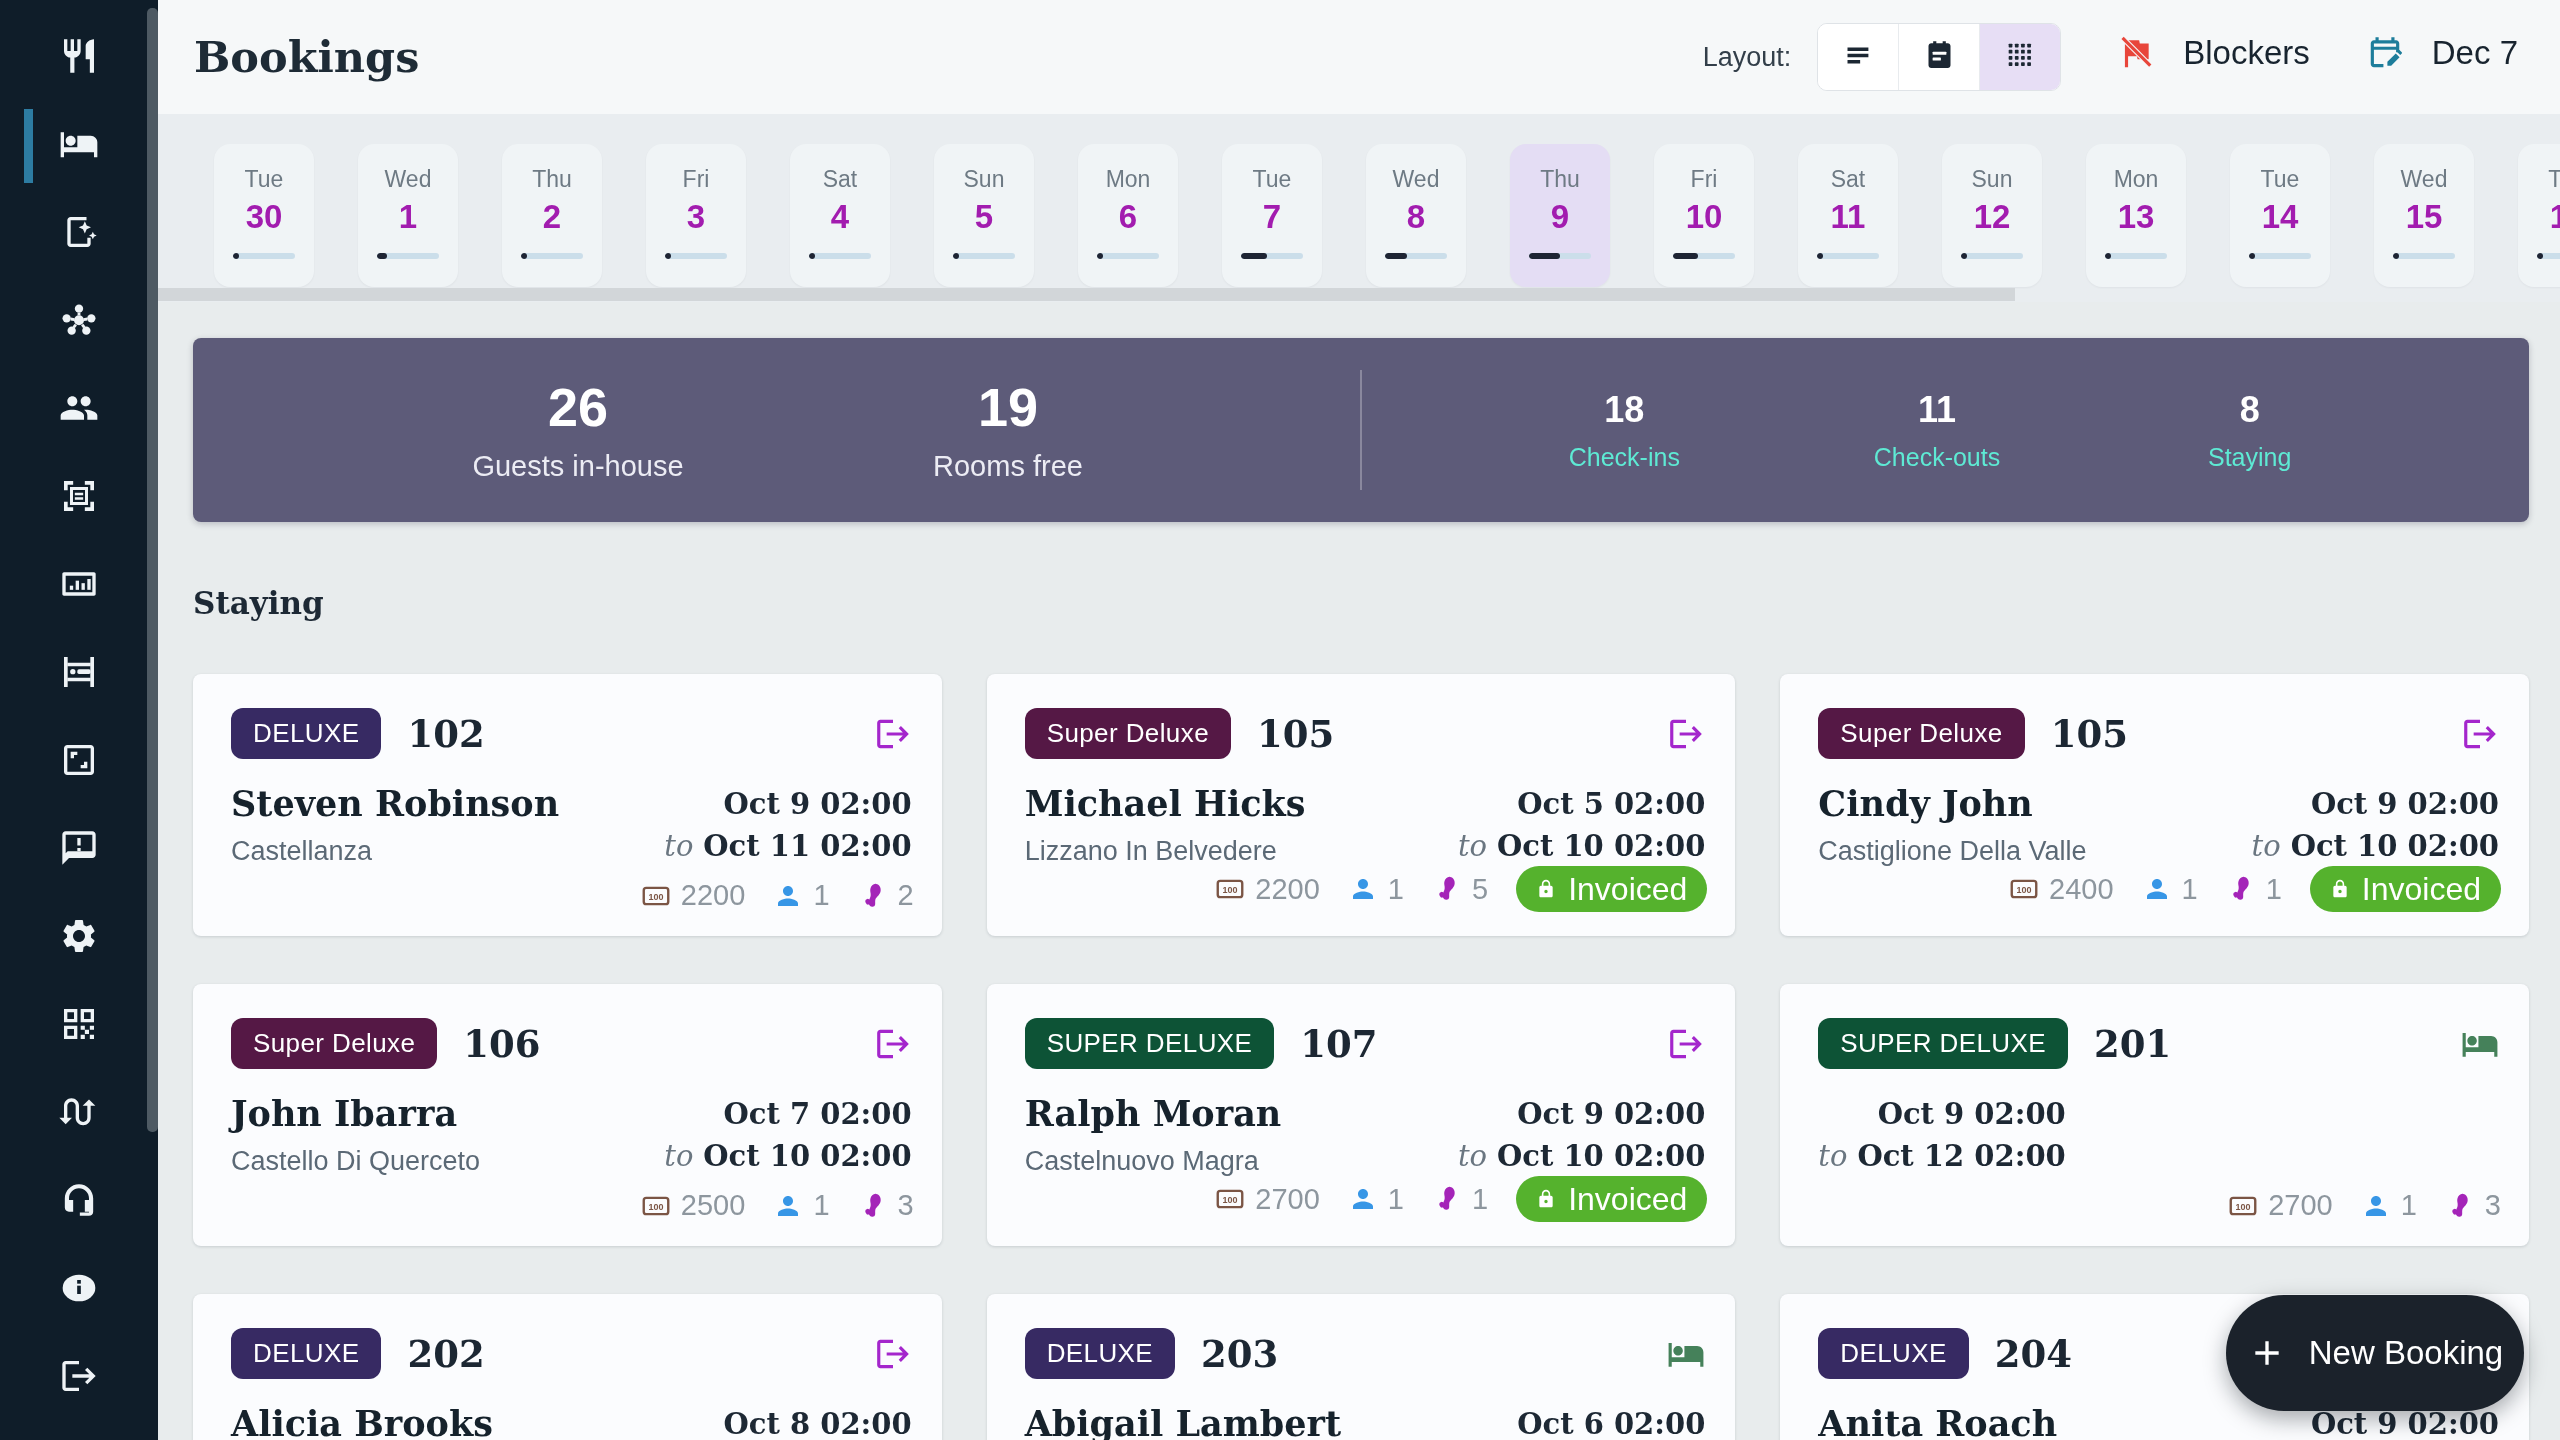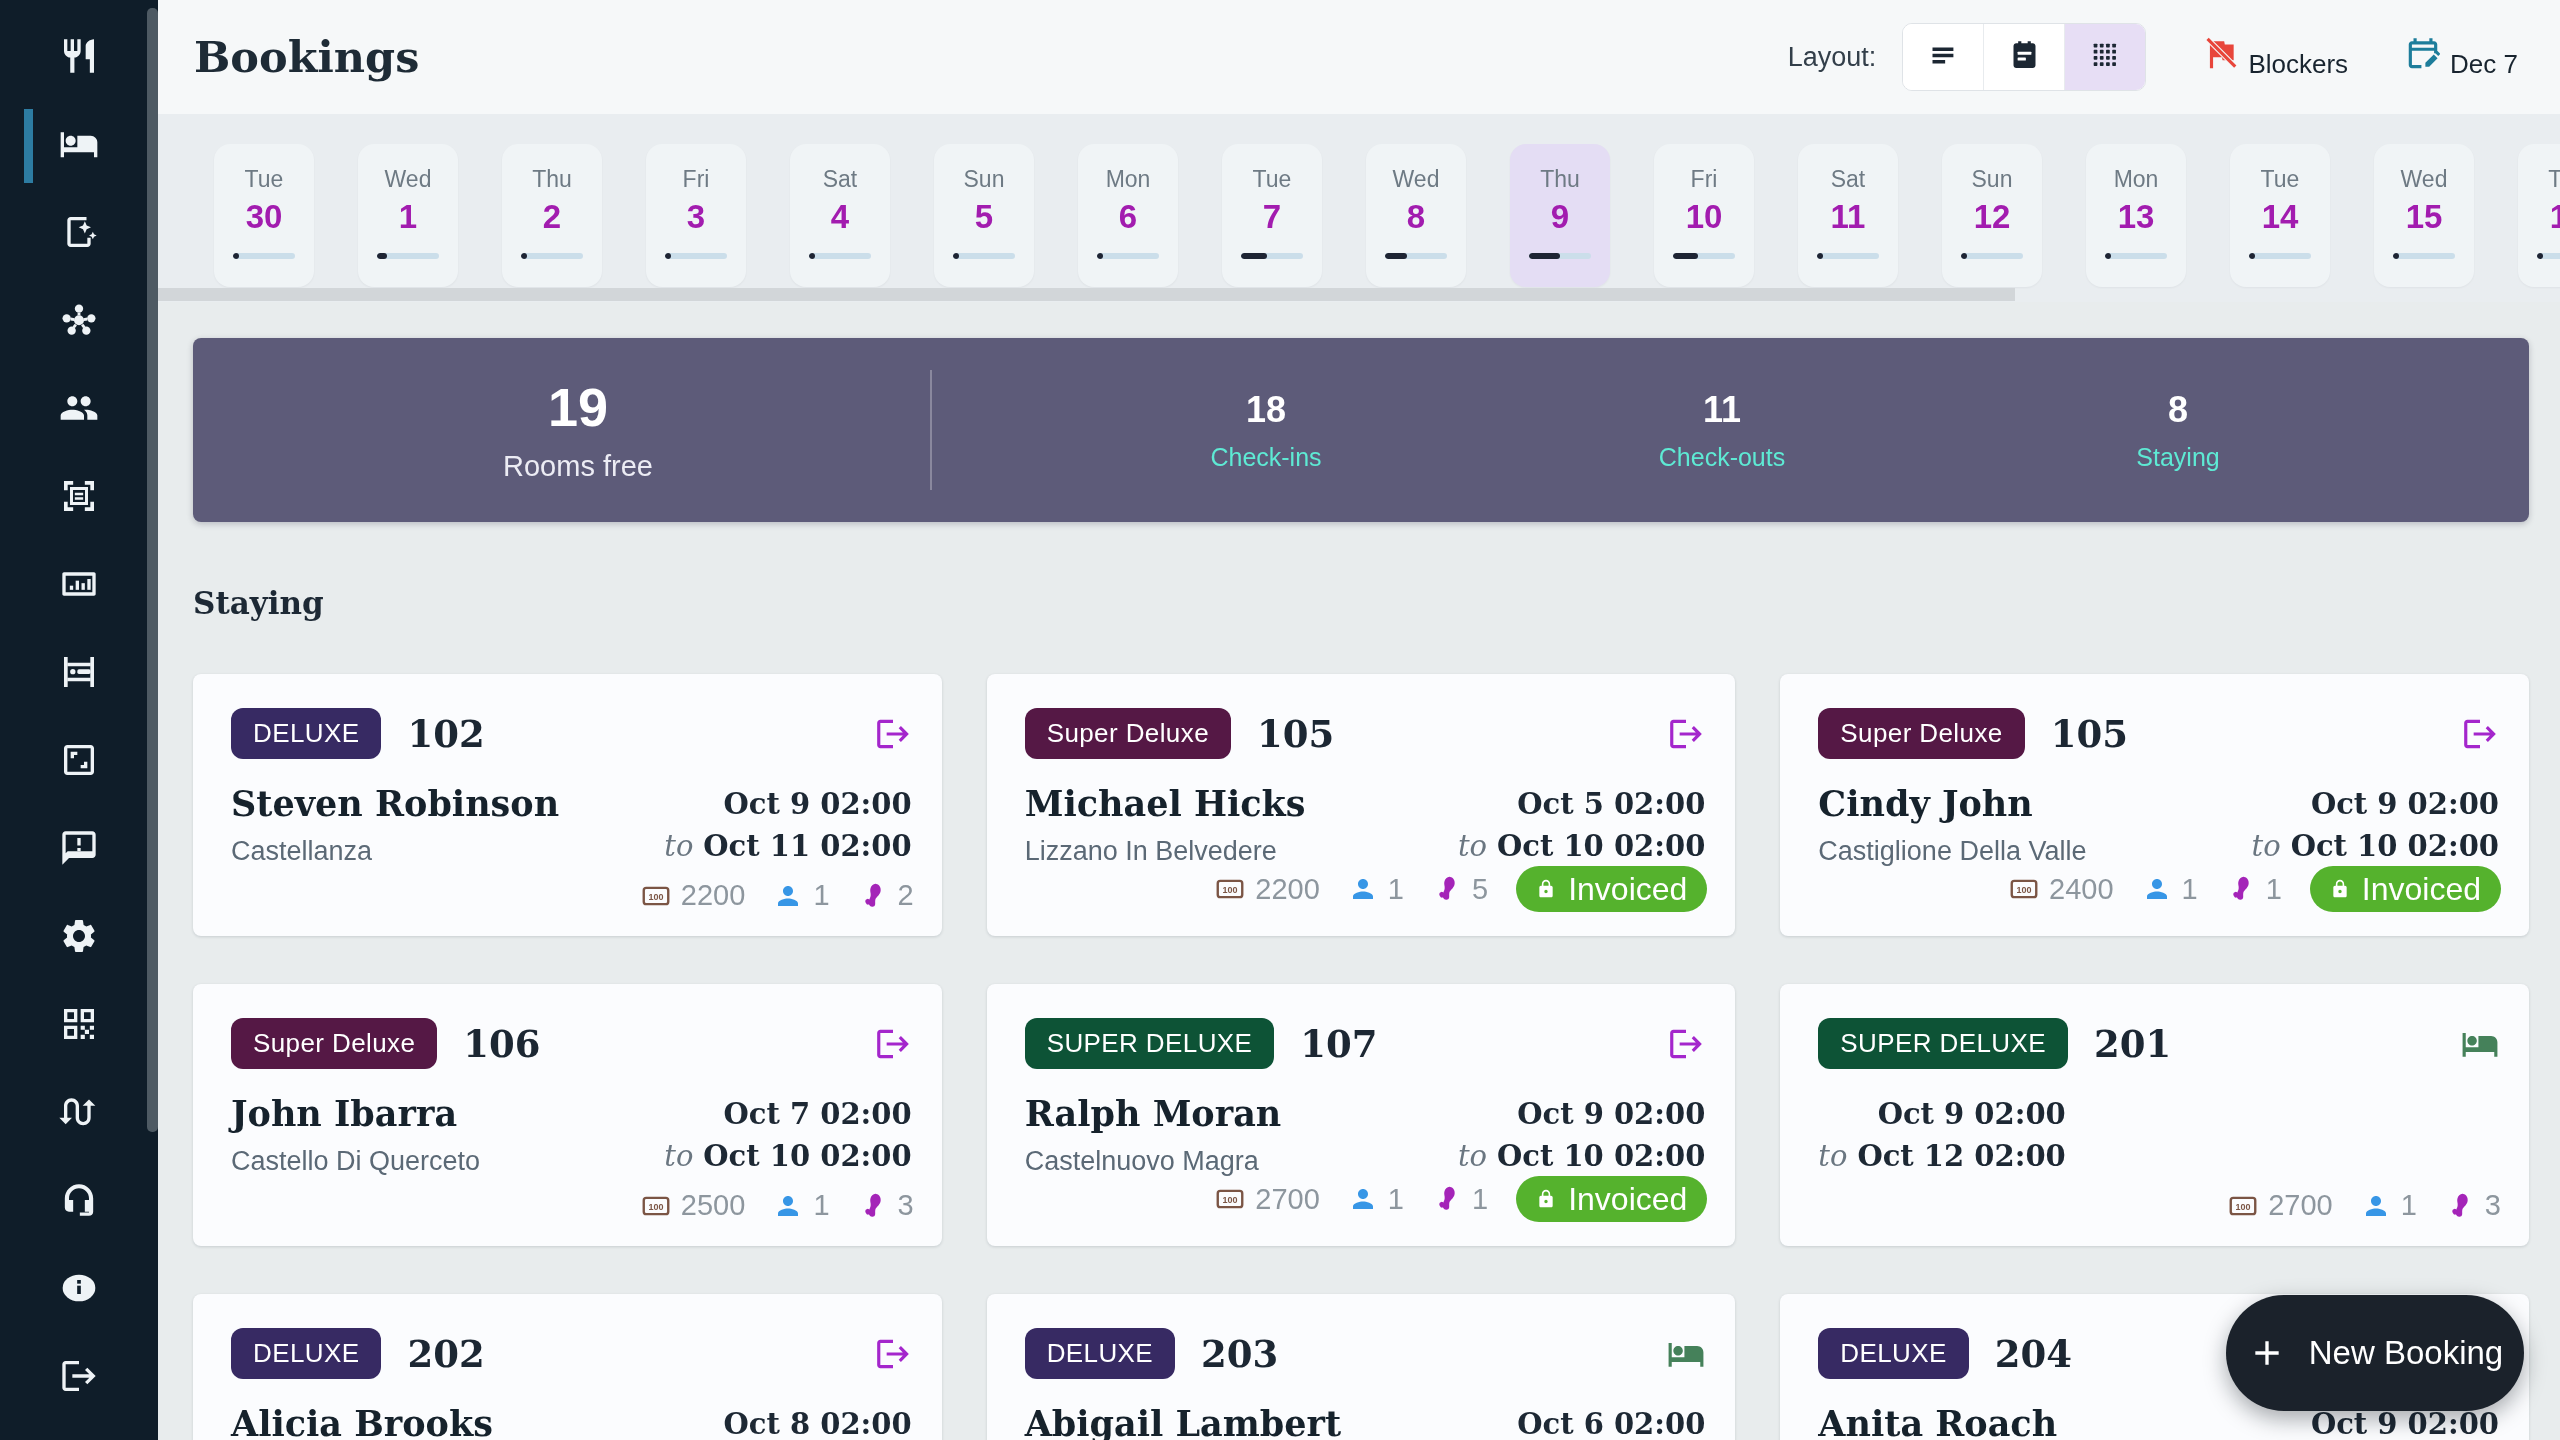--- a/index.html
+++ b/index.html
@@ -18,21 +18,21 @@
   
   .main{position:absolute;left:158px;top:0;width:2402px;height:1440px;overflow:hidden;}
   .header{position:absolute;top:0;left:0;right:0;height:114px;background:#f6f8f9;}
   .title{position:absolute;left:36px;top:50%;transform:translateY(-50%);font-family:"DejaVu Serif",serif;font-weight:700;font-size:43px;color:#1e2b36;}
   .hright{position:absolute;right:42px;top:0;height:114px;display:flex;align-items:center;}
   .layout-label{font-size:27px;color:#333f4a;margin-right:26px;}
   .btn-group{display:flex;border:1px solid #dfe3e7;border-radius:10px;overflow:hidden;background:#ffffff;}
   .lbtn{width:80px;height:66px;display:flex;align-items:center;justify-content:center;color:#1c2733;border-left:1px solid #e8ebee;background:#fff;}
   .lbtn:first-child{border-left:none;}
   .lbtn svg{width:33px;height:33px;}
-  .hitem{display:flex;align-items:flex-end;margin-left:56px;gap:8px;font-size:26px;color:#18242f;}
+  .hitem{display:flex;align-items:flex-start;margin-left:56px;gap:28px;font-size:33px;color:#18242f;}
   .hitem .hic svg{width:38px;height:38px;}
 
   
   .dateband{position:absolute;top:114px;left:0;right:0;height:188px;background:#e9edf0;overflow:hidden;}
   .days{position:absolute;left:56px;top:30px;display:flex;gap:44px;}
   .daycell{flex:0 0 100px;height:143px;border-radius:16px;background:#f0f4f6;display:flex;flex-direction:column;align-items:center;box-shadow:0 1px 2px rgba(30,40,50,.05);}
   .daycell.selected{background:var(--day-selected,#e4ddf4);}
   .dow{margin-top:22px;font-size:23px;color:#6e7a84;}
   .dnum{margin-top:5px;font-size:33px;font-weight:700;color:#a21caf;}
   .dbar{margin-top:17px;width:62px;height:6px;border-radius:3px;background:#cbdeea;position:relative;overflow:hidden;}
@@ -375,20 +375,24 @@
             </div>
           </div>
         </div>
       <div class="hscroll"></div>
     </div>
 
     <div class="content">
       <div class="statsbar">
         <div class="bigstats">
             <div class="bigstat">
+              <div class="v">26</div>
+              <div class="l">Guests in-house</div>
+            </div>
+            <div class="bigstat">
               <div class="v">19</div>
               <div class="l">Rooms free</div>
             </div>
           </div>
         <div class="vdiv"></div>
         <div class="smallstats">
             <div class="smallstat">
               <div class="v">18</div>
               <div class="l">Check-ins</div>
             </div>

